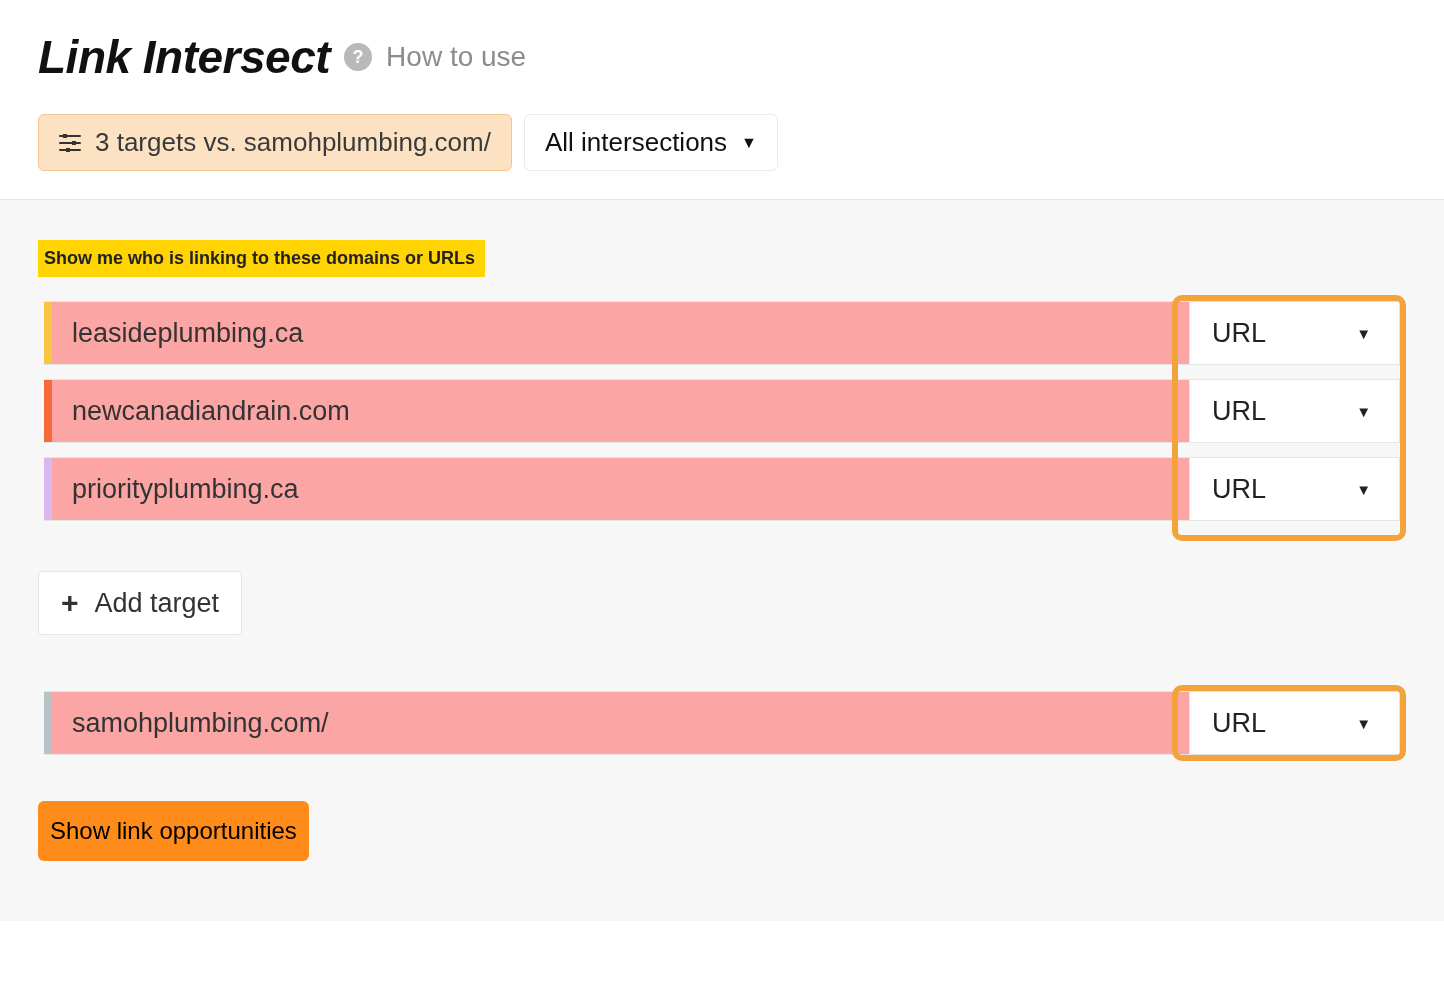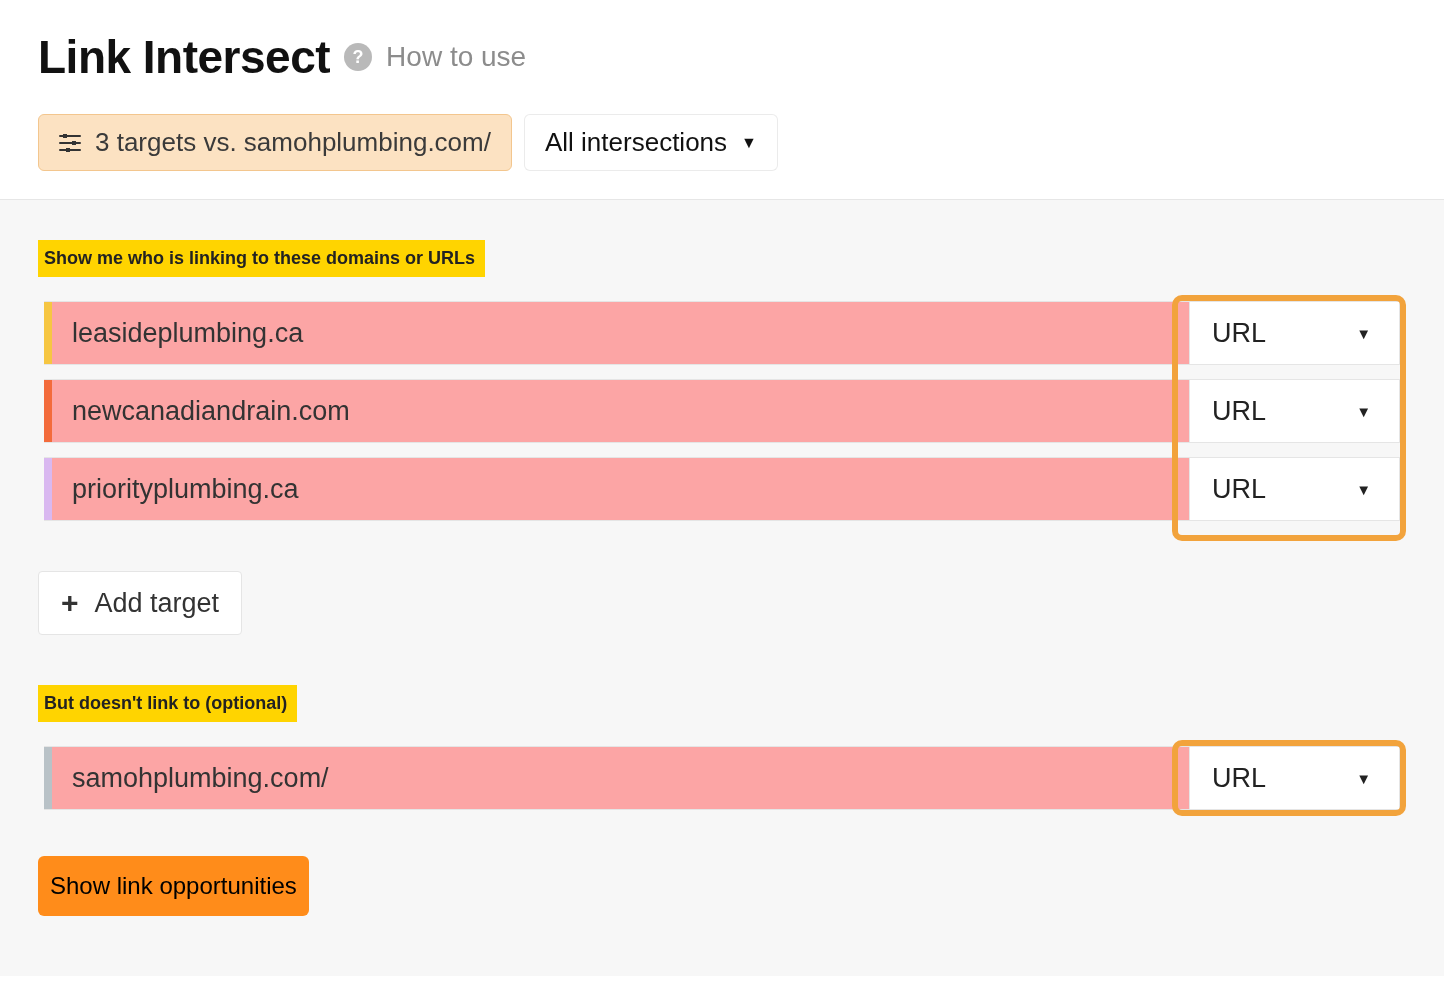--- a/index.html
+++ b/index.html
@@ -18,20 +18,21 @@
     display: flex;
     align-items: center;
     gap: 14px;
     margin-bottom: 30px;
   }
   .page-title {
     font-size: 46px;
     font-weight: 700;
     color: #111;
     letter-spacing: -0.5px;
+    font-style: italic;
   }
   .help-q {
     width: 28px; height: 28px;
     border-radius: 50%;
     background: #b9b9b9;
     color: #fff;
     font-size: 18px;
     font-weight: 700;
     display: inline-flex;
     align-items: center;
@@ -245,23 +246,20 @@
       </div>
     </div>
     <div class="highlight-box"></div>
   </div>
 
   <button class="add-target-btn">
     <span class="plus">+</span>
     <span>Add target</span>
   </button>
 
-  <div>
-    <div class="section-label">But doesn't link to (optional)</div>
-  </div>
 
   <div class="exclude-box">
     <div class="target-row" style="margin-bottom:0;">
       <div class="color-bar c-grey"></div>
       <input class="target-input" value="samohplumbing.com/" style="">
       <div class="type-select">
         <span>URL</span>
         <span class="caret">▼</span>
       </div>
     </div>

